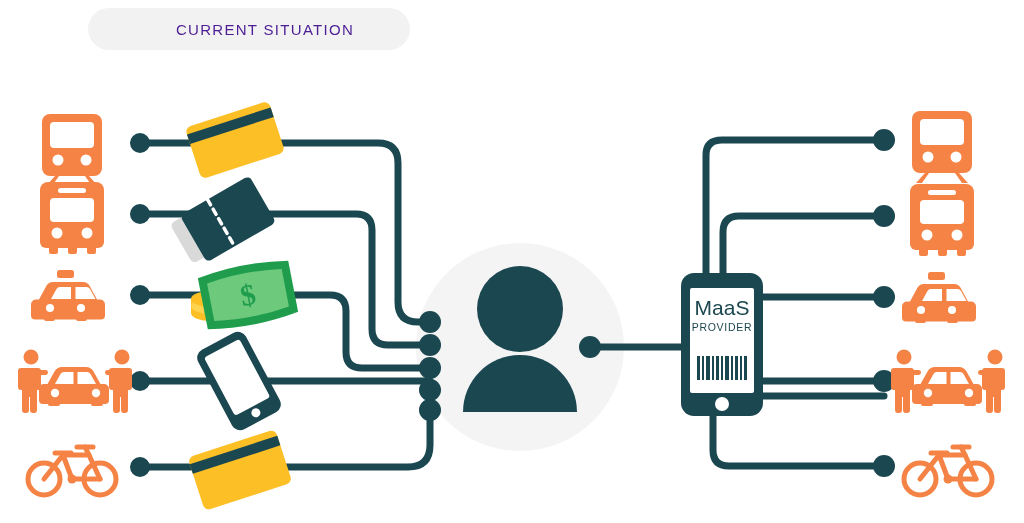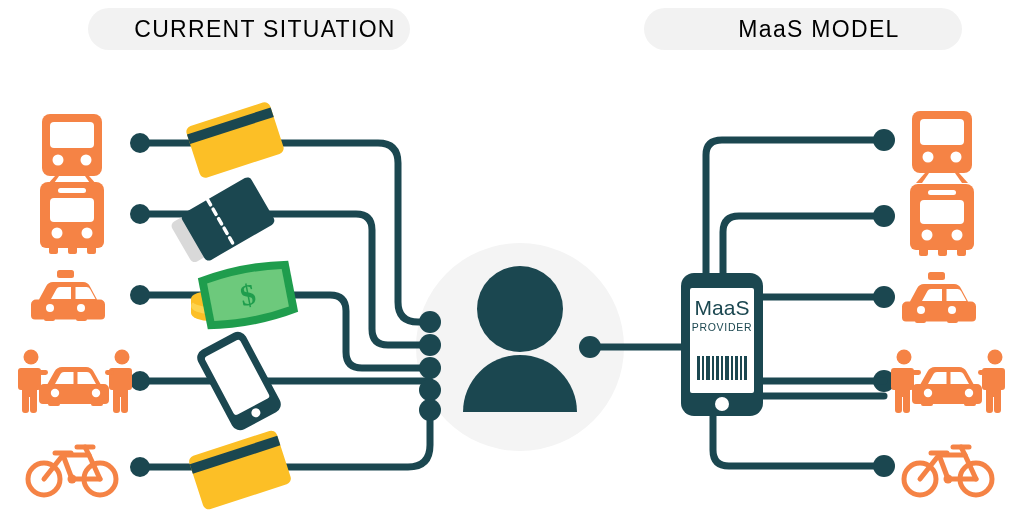--- a/index.html
+++ b/index.html
@@ -24,23 +24,23 @@
     height: 42px;
     background: #f2f2f2;
     border-radius: 21px;
     display: flex;
     align-items: center;
     justify-content: center;
   }
   #pill-left  { left: 88px;  width: 322px; }
   #pill-right { left: 644px; width: 318px; }
   .header-text {
-    font-size: 23px;
+    font-size: 15px;
     letter-spacing: 1.3px;
-    color: #000000;
+    color: #4c1d95;
     font-family: "Liberation Sans", sans-serif;
     font-weight: 400;
     white-space: nowrap;
     margin-left: 32px;
   }
   .svg-layer {
     position: absolute;
     top: 0;
     left: 0;
     width: 1024px;
@@ -53,23 +53,20 @@
 </style>
 </head>
 <body>
 
 <div id="infographic">
 
   <div class="header-pill" id="pill-left">
     <span class="header-text">CURRENT SITUATION</span>
   </div>
 
-  <div class="header-pill" id="pill-right">
-    <span class="header-text">MaaS MODEL</span>
-  </div>
 
   <svg class="svg-layer" viewBox="0 0 1024 523">
 
     <defs>
 
       <g id="icon-train">
         <path d="M8,4 h44 a8,8 0 0 1 8,8 v46 a8,8 0 0 1 -8,8 h-44 a8,8 0 0 1 -8,-8 v-46 a8,8 0 0 1 8,-8 z" fill="#f58345"></path>
         <rect x="8" y="12" width="44" height="26" rx="4" fill="#ffffff"></rect>
         <circle cx="16" cy="50" r="5.5" fill="#ffffff"></circle>
         <circle cx="44" cy="50" r="5.5" fill="#ffffff"></circle>

